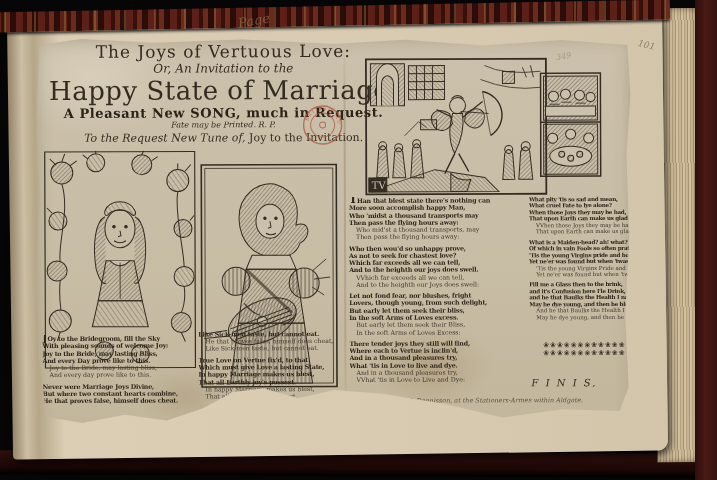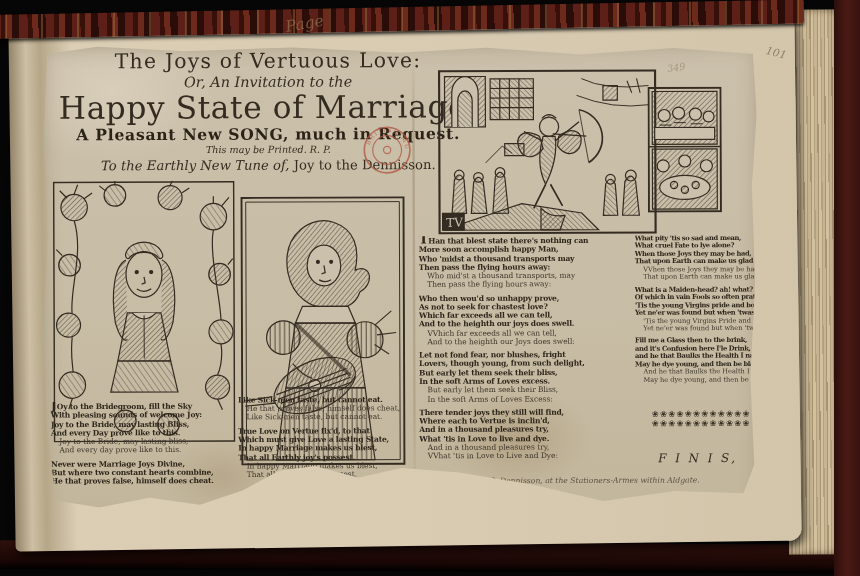--- a/index.html
+++ b/index.html
@@ -55,21 +55,21 @@
   .stanza{margin-bottom:4px;}
   .vline{white-space:nowrap;}
   .bl{font-weight:bold;font-size:6.3px;line-height:1.16;letter-spacing:-.2px;color:#2e261b;}
   .ro{font-weight:normal;font-size:6.2px;line-height:1.16;padding-left:7px;color:#3d352a;}
   .col-d .bl{font-size:5.6px;letter-spacing:-.3px;}
   .col-d .ro{font-size:5.5px;}
   .dc{font-size:11px;line-height:6px;font-weight:bold;}
 
   .ornaments{position:absolute;left:494px;top:306px;width:112px;text-align:center;
     font-size:7px;line-height:1.2;color:#3a3226;letter-spacing:1px;}
-  .finis{position:absolute;left:497px;top:342px;width:100px;text-align:center;
+  .finis{position:absolute;left:497px;top:342px;width:100px;
     font-size:10px;font-style:italic;letter-spacing:2px;}
   .imprint{position:absolute;left:336px;top:361px;width:268px;font-size:6.4px;font-style:italic;
     color:#4a4134;opacity:.85;white-space:nowrap;}
 
   
   .wc{position:absolute;}
   .wc svg{display:block;}
 
   
   .stamp{position:absolute;left:268px;top:68px;width:42px;height:42px;opacity:.75;}
@@ -95,24 +95,24 @@
   <div class="hw hw-folio">101</div>
 
   <div class="sheet">
     <div class="seam"></div>
 
     <div class="title-block">
       <div class="t1">The Joys of Vertuous Love:</div>
       <div class="t2">Or, An Invitation to the</div>
       <div class="t3">Happy State of Marriage.</div>
       <div class="t4">A Pleasant New SONG, much in Request.</div>
-      <div class="t5">This may be Printed. R. P.</div>
+      <div class="t5">Fate may be Printed. R. P.</div>
       <div class="t6">
-        <span>To the Earthly New Tune of,</span>
-        <span class="tune">Joy to the Dennisson.</span>
+        <span>To the Request New Tune of,</span>
+        <span class="tune">Joy to the Invitation.</span>
       </div>
     </div>
 
     <div class="stamp">
       <svg width="42" height="42" viewBox="0 0 42 42">
         <circle cx="21" cy="21" r="19" fill="none" stroke="#b05540" stroke-width="1.4"></circle>
         <circle cx="21" cy="21" r="12" fill="none" stroke="#b05540" stroke-width="1"></circle>
         <path id="stc" d="M 6,21 A 15,15 0 0 1 36,21" fill="none"></path>
         <text font-size="5" fill="#b05540" letter-spacing="1">
           <textPath href="#stc" startOffset="8%">BRITISH MUSEUM</textPath>

